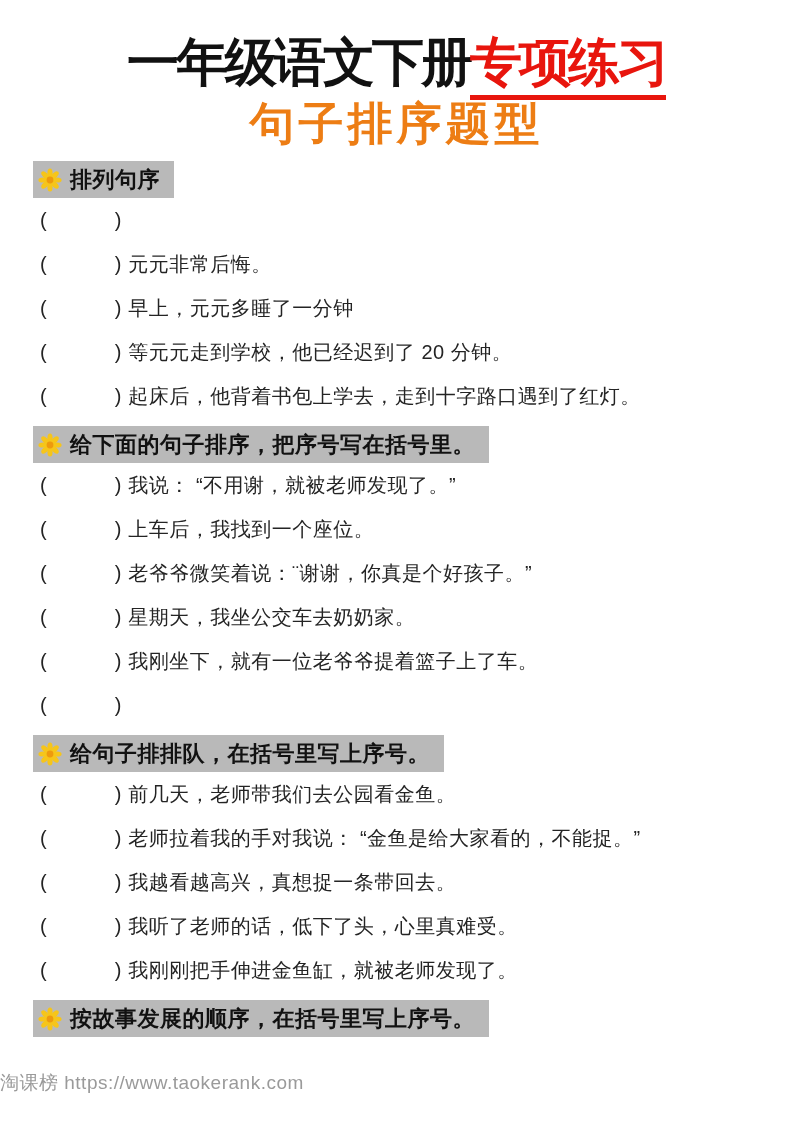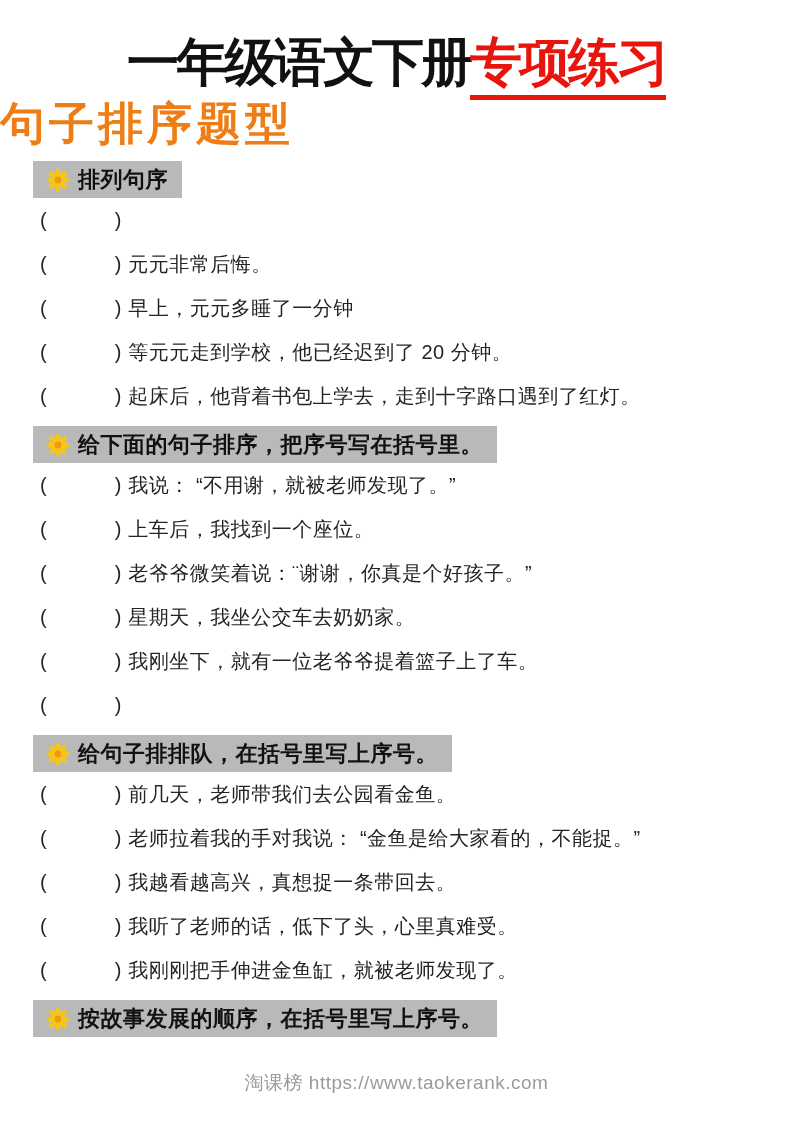--- a/index.html
+++ b/index.html
@@ -22,39 +22,40 @@
     letter-spacing:-3px;
     white-space:nowrap;
     color:#111111;
   }
   .title-red {
     color:#E8150D;
     border-bottom:5px solid #E8150D;
     padding-bottom:4px;
   }
   .subtitle-line {
+    text-align:center;
     font-size:45px;
     line-height:50px;
     font-weight:900;
     letter-spacing:4px;
     color:#ED7D14;
     margin-top:5px;
   }
 
   
   .content { margin:12px 0 0 33px; }
 
   .sec-header { margin:0 0 0 0; }
   .sec-header.after-rows { margin-top:8px; }
   .sec-bar {
     display:inline-flex;
     align-items:center;
     background:#B9B9B9;
     height:37px;
-    padding:0 14px 0 13px;
+    padding:0 14px 0 5px;
   }
   .flower { width:24px; height:24px; display:inline-block; margin-right:8px; flex:0 0 auto; }
   .flower svg { width:24px; height:24px; display:block; }
   .sec-title {
     font-size:22px;
     font-weight:bold;
     color:#111111;
     letter-spacing:0.5px;
     white-space:nowrap;
   }
@@ -69,21 +70,20 @@
   }
   .po { margin-left:7px; }
   .pc { margin-left:68px; }
   .sentence { margin-left:7px; letter-spacing:0.5px; }
 
   
   .footer {
     position:absolute;
     left:0; right:0;
     bottom:26px;
-    text-align:center;
     font-size:19px;
     color:#9A9A9A;
     letter-spacing:0.5px;
   }
 </style>
 </head>
 <body>
 
 <div class="page">
 

